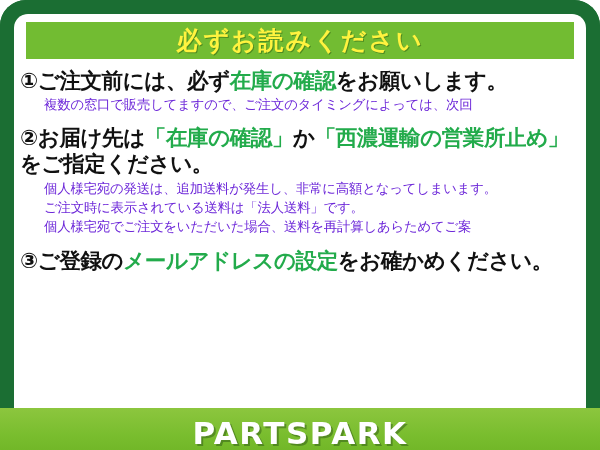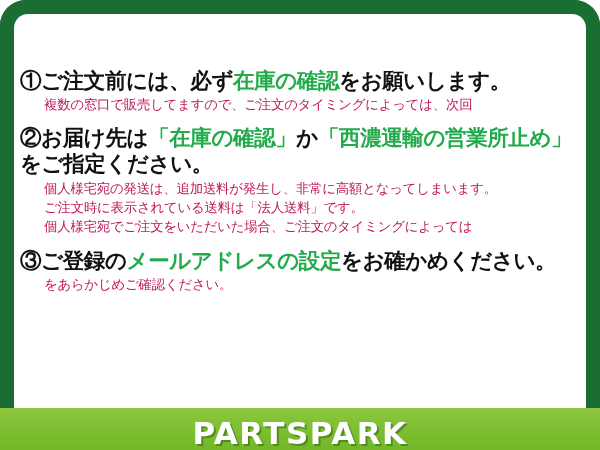--- a/index.html
+++ b/index.html
@@ -91,40 +91,39 @@
     top: 64px;
     width: 572px;
     height: 332px;
     z-index: 3;
     box-sizing: border-box;
     padding: 0 12px 0 6px;
   }
 
   .item {
     margin-bottom: 2px;
-    font-family: Liberation Serif, serif;
   }
 
   .item-head {
     font-size: 21.5px;
     font-weight: bold;
     color: #111111;
     line-height: 1.22;
     letter-spacing: -0.4px;
     white-space: nowrap;
   }
   .item-head.wrap {
     white-space: normal;
   }
   .hl {
     color: #22ab4b;
   }
   .item-body {
     font-size: 13.4px;
-    color: #be185d;
+    color: #6d28d9;
     line-height: 1.42;
     letter-spacing: -0.2px;
     padding-left: 24px;
     margin-top: 1px;
   }
   .item-body div {
     white-space: nowrap;
   }
 
   #item-1 { margin-top: 4px; }
@@ -164,43 +163,45 @@
 </style>
 </head>
 <body>
 
 <div class="banner">
 
   <div class="frame-fill"></div>
   <div class="inner-white"></div>
   <div class="frame"></div>
 
+  <div class="title-band">
+    <span class="title-text">必ずお読みください</span>
+  </div>
 
   <div class="content">
 
     <div class="item" id="item-1">
       <div class="item-head"><span>①</span><span>ご注文前には、必ず</span><span class="hl">在庫の確認</span><span>をお願いします。</span></div>
       <div class="item-body">
         <div>複数の窓口で販売してますので、ご注文のタイミングによっては、次回</div>
       </div>
     </div>
 
     <div class="item" id="item-2">
       <div class="item-head wrap"><span>②</span><span>お届け先は</span><span class="hl">「在庫の確認」</span><span>か</span><span class="hl">「西濃運輸の営業所止め」</span><span>をご指定ください。</span></div>
       <div class="item-body">
         <div>個人様宅宛の発送は、追加送料が発生し、非常に高額となってしまいます。</div>
         <div>ご注文時に表示されている送料は「法人送料」です。</div>
-        <div>個人様宅宛でご注文をいただいた場合、ご注文のタイミングによっては</div>
+        <div>個人様宅宛でご注文をいただいた場合、送料を再計算しあらためてご案</div>
       </div>
     </div>
 
     <div class="item" id="item-3">
       <div class="item-head"><span>③</span><span>ご登録の</span><span class="hl">メールアドレスの設定</span><span>をお確かめください。</span></div>
       <div class="item-body">
-        <div>をあらかじめご確認ください。</div>
       </div>
     </div>
 
   </div>
 
   <div class="footer-mask"></div>
 
   <div class="footer">
     <span class="brand">PARTSPARK</span>
   </div>

